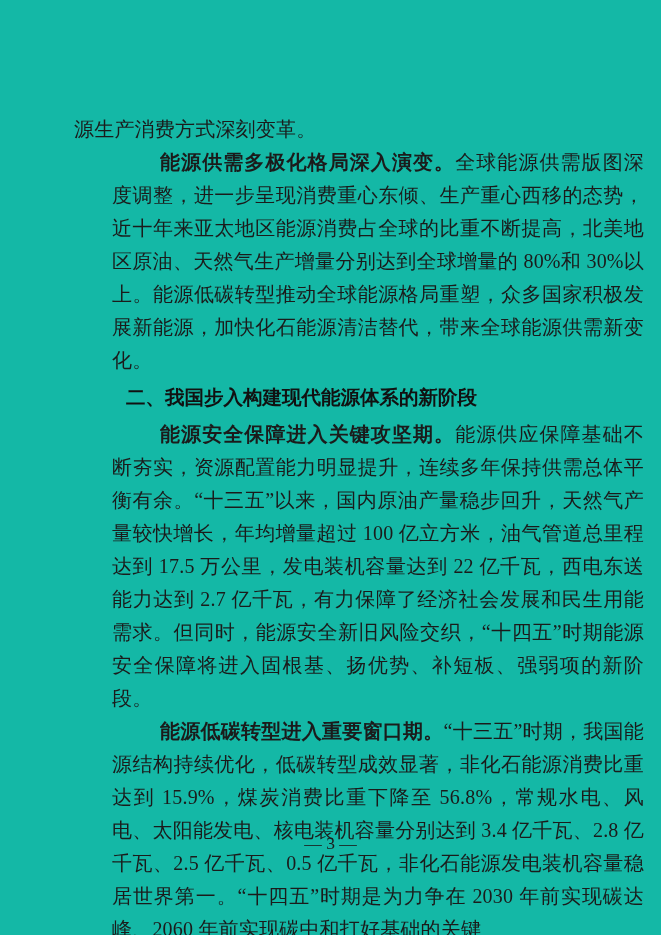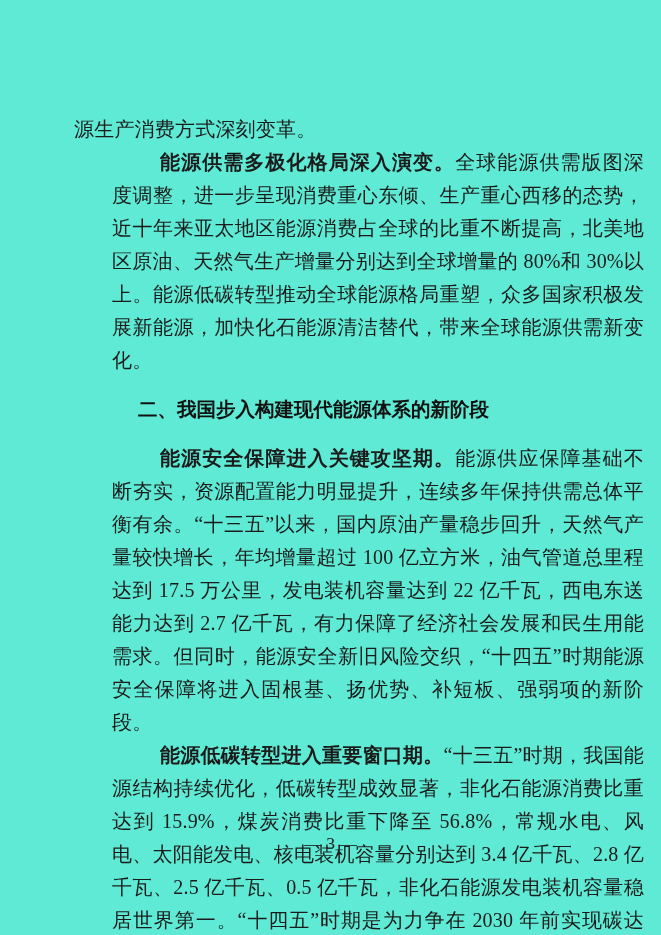--- a/index.html
+++ b/index.html
@@ -4,21 +4,21 @@
 <style>
   html, body {
     margin: 0;
     padding: 0;
     background: #ffffff;
   }
   .page {
     position: relative;
     width: 661px;
     height: 935px;
-    background: #5eead4;
+    background: #14b8a6;
     overflow: hidden;
     font-family: "Liberation Serif", "DejaVu Serif", serif;
     color: #1b1b1b;
   }
   .content {
     position: absolute;
     left: 74px;
     top: 113px;
     width: 570px;
   }
@@ -31,21 +31,21 @@
     text-justify: inter-character;
   }
   .content p.para {
     text-indent: 48px;
     margin-left: 38px;
   }
   .lead {
     font-weight: bold;
   }
   .heading {
-    margin: 16px;
+    margin: 4px;
     font-family: "Liberation Sans", "DejaVu Sans", sans-serif;
     font-weight: bold;
     font-size: 19.5px;
     line-height: 33px;
     text-indent: 48px;
     letter-spacing: 0;
     color: #111111;
   }
   .footer {
     position: absolute;

